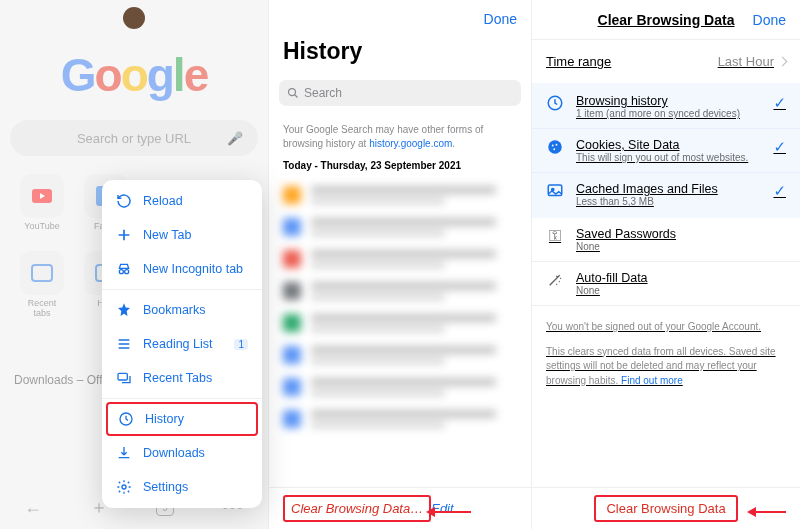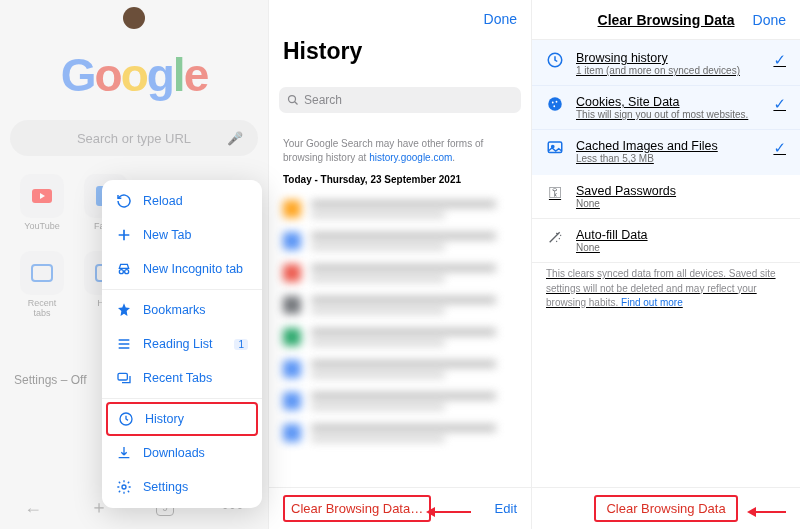--- a/index.html
+++ b/index.html
@@ -38,31 +38,31 @@
   .mi { display:flex; align-items:center; gap:11px; padding:9px 14px; font-size:12.5px; color:#1a73e8;}
   .mi svg,.mi .ic{width:16px;height:16px;flex:0 0 16px;}
   .sep{height:1px;background:#eee;margin:3px 0;}
   .badge{margin-left:auto;background:#e8f0fe;color:#1a73e8;font-size:10px;padding:0 4px;border-radius:3px;}
   .hl{border:2px solid #e23; margin:0 4px; border-radius:4px;}
   .hl .mi{padding:7px 10px;}
 
   
   .p2 .done{position:absolute; top:11px; right:14px; color:#1a73e8; font-size:14px; font-weight:500;}
   .p2 h2{font-size:23px; font-weight:700; padding:38px 14px 6px;}
-  .search{margin:16px 10px; height:26px; background:#efeff0; border-radius:7px; display:flex; align-items:center; padding:0 8px; gap:5px; color:#8a8a8e; font-size:12px;}
+  .search{margin:9px 10px; height:26px; background:#efeff0; border-radius:7px; display:flex; align-items:center; padding:0 8px; gap:5px; color:#8a8a8e; font-size:12px;}
   .note{font-size:10px; color:#8a8a8e; padding:8px 14px 3px; line-height:1.4;}
   .note a{color:#1a73e8; text-decoration:none;}
   .datehdr{font-size:10px; font-weight:600; padding:6px 14px 8px;}
   .hitem{display:flex; align-items:center; gap:10px; padding:7px 14px; filter:blur(4px); opacity:.85;}
   .hico{width:18px;height:18px;border-radius:4px;background:#ddd;flex:0 0 18px;}
   .hico.a{background:#ff9800}.hico.b{background:#4285F4}.hico.c{background:#ea4335}.hico.d{background:#0f9d58}.hico.e{background:#5f6368}
   .htxt{flex:1;}
   .htxt .t{height:8px;background:#bbb;border-radius:2px;margin-bottom:4px;width:90%;}
   .htxt .s{height:6px;background:#ccc;border-radius:2px;width:65%;}
-  .p2 .foot{position:absolute;left:0;right:0;bottom:0;height:42px;display:flex;align-items:center;justify-content:space-between;padding:0 14px;border-top:1px solid #eee;background:#fff;}
+  .p2 .foot{position:absolute;left:0;right:0;bottom:0;height:42px;display:flex;align-items:center;padding:0 14px;border-top:1px solid #eee;background:#fff;font-style:italic;}
   .cbd{color:#d93025;font-size:13px;border:2px solid #e23;padding:4px 6px;border-radius:3px;}
   .edit{color:#1a73e8;font-size:13px;}
   .arrow{position:absolute;bottom:12px;right:60px;display:flex;align-items:center;}
   .arrow .ln{width:36px;height:2px;background:#e23;}
   .arrow .hd{width:0;height:0;border-right:9px solid #e23;border-top:5px solid transparent;border-bottom:5px solid transparent;}
 
   
   .p3 .hdr{display:flex;align-items:center;justify-content:center;height:40px;border-bottom:1px solid #eee;position:relative;}
   .p3 .hdr .ttl{font-size:14px;font-weight:600;}
   .p3 .hdr .done{position:absolute;right:14px;color:#1a73e8;font-size:14px;font-weight:500;}
@@ -119,21 +119,21 @@
         </div>
       <span>Recent tabs</span>
     </div>
     <div class="tile">
       <div class="ico">
           <div class="t2ico"></div>
         </div>
       <span>Hi…</span>
     </div>
   </div>
-  <div class="discover">Settings – Off</div>
+  <div class="discover">Downloads – Off</div>
   <div class="toolbar">
     <span class="tb">←</span>
     <span class="tb">＋</span>
     <span class="tabn">9</span>
     <span class="tb dots">•••</span>
   </div>
 
   <div class="menu">
     <div class="mi">
       <svg class="ic" viewBox="0 0 24 24" fill="none" stroke="#1a73e8" stroke-width="2.2">
@@ -283,20 +283,27 @@
       <div class="hd"></div>
       <div class="ln"></div>
     </div>
 </div>
 
 <div class="panel p3">
   <div class="hdr">
     <span class="ttl">Clear Browsing Data</span>
     <span class="done">Done</span>
   </div>
+  <div class="tr">
+    <span>Time range</span>
+    <span class="v">
+      <span>Last Hour</span>
+      <span class="chev"></span>
+    </span>
+  </div>
   <div class="group">
     <div class="opt">
       <span class="oicon">
           <svg viewBox="0 0 24 24" width="18" height="18" fill="none" stroke="#1a73e8" stroke-width="2">
             <circle cx="12" cy="12" r="9"></circle>
             <path d="M12 7v5l3 2"></path>
           </svg>
         </span>
       <span class="body">
           <div class="t">Browsing history</div>
@@ -347,20 +354,21 @@
           <svg viewBox="0 0 24 24" width="16" height="16" fill="none" stroke="#5f6368" stroke-width="2">
             <path d="M4 20L16 8m0 0l3-3m-3 3l-2-2M18 14l1 1M14 18l1 1M20 9l1 1"></path>
           </svg>
         </span>
       <span class="body">
           <div class="t">Auto-fill Data</div>
           <div class="s">None</div>
         </span>
     </div>
   </div>
+  <div class="small">You won't be signed out of your Google Account.</div>
   <div class="small" style="padding-top:4px">
     <span>This clears synced data from all devices. Saved site settings will not be deleted and may reflect your browsing habits. </span><a style="color:#1a73e8;text-decoration:none">Find out more</a>
   </div>
   <div class="foot">
     <span class="cbd2">Clear Browsing Data</span>
   </div>
   <div class="arrow">
       <div class="hd"></div>
       <div class="ln"></div>
     </div>

